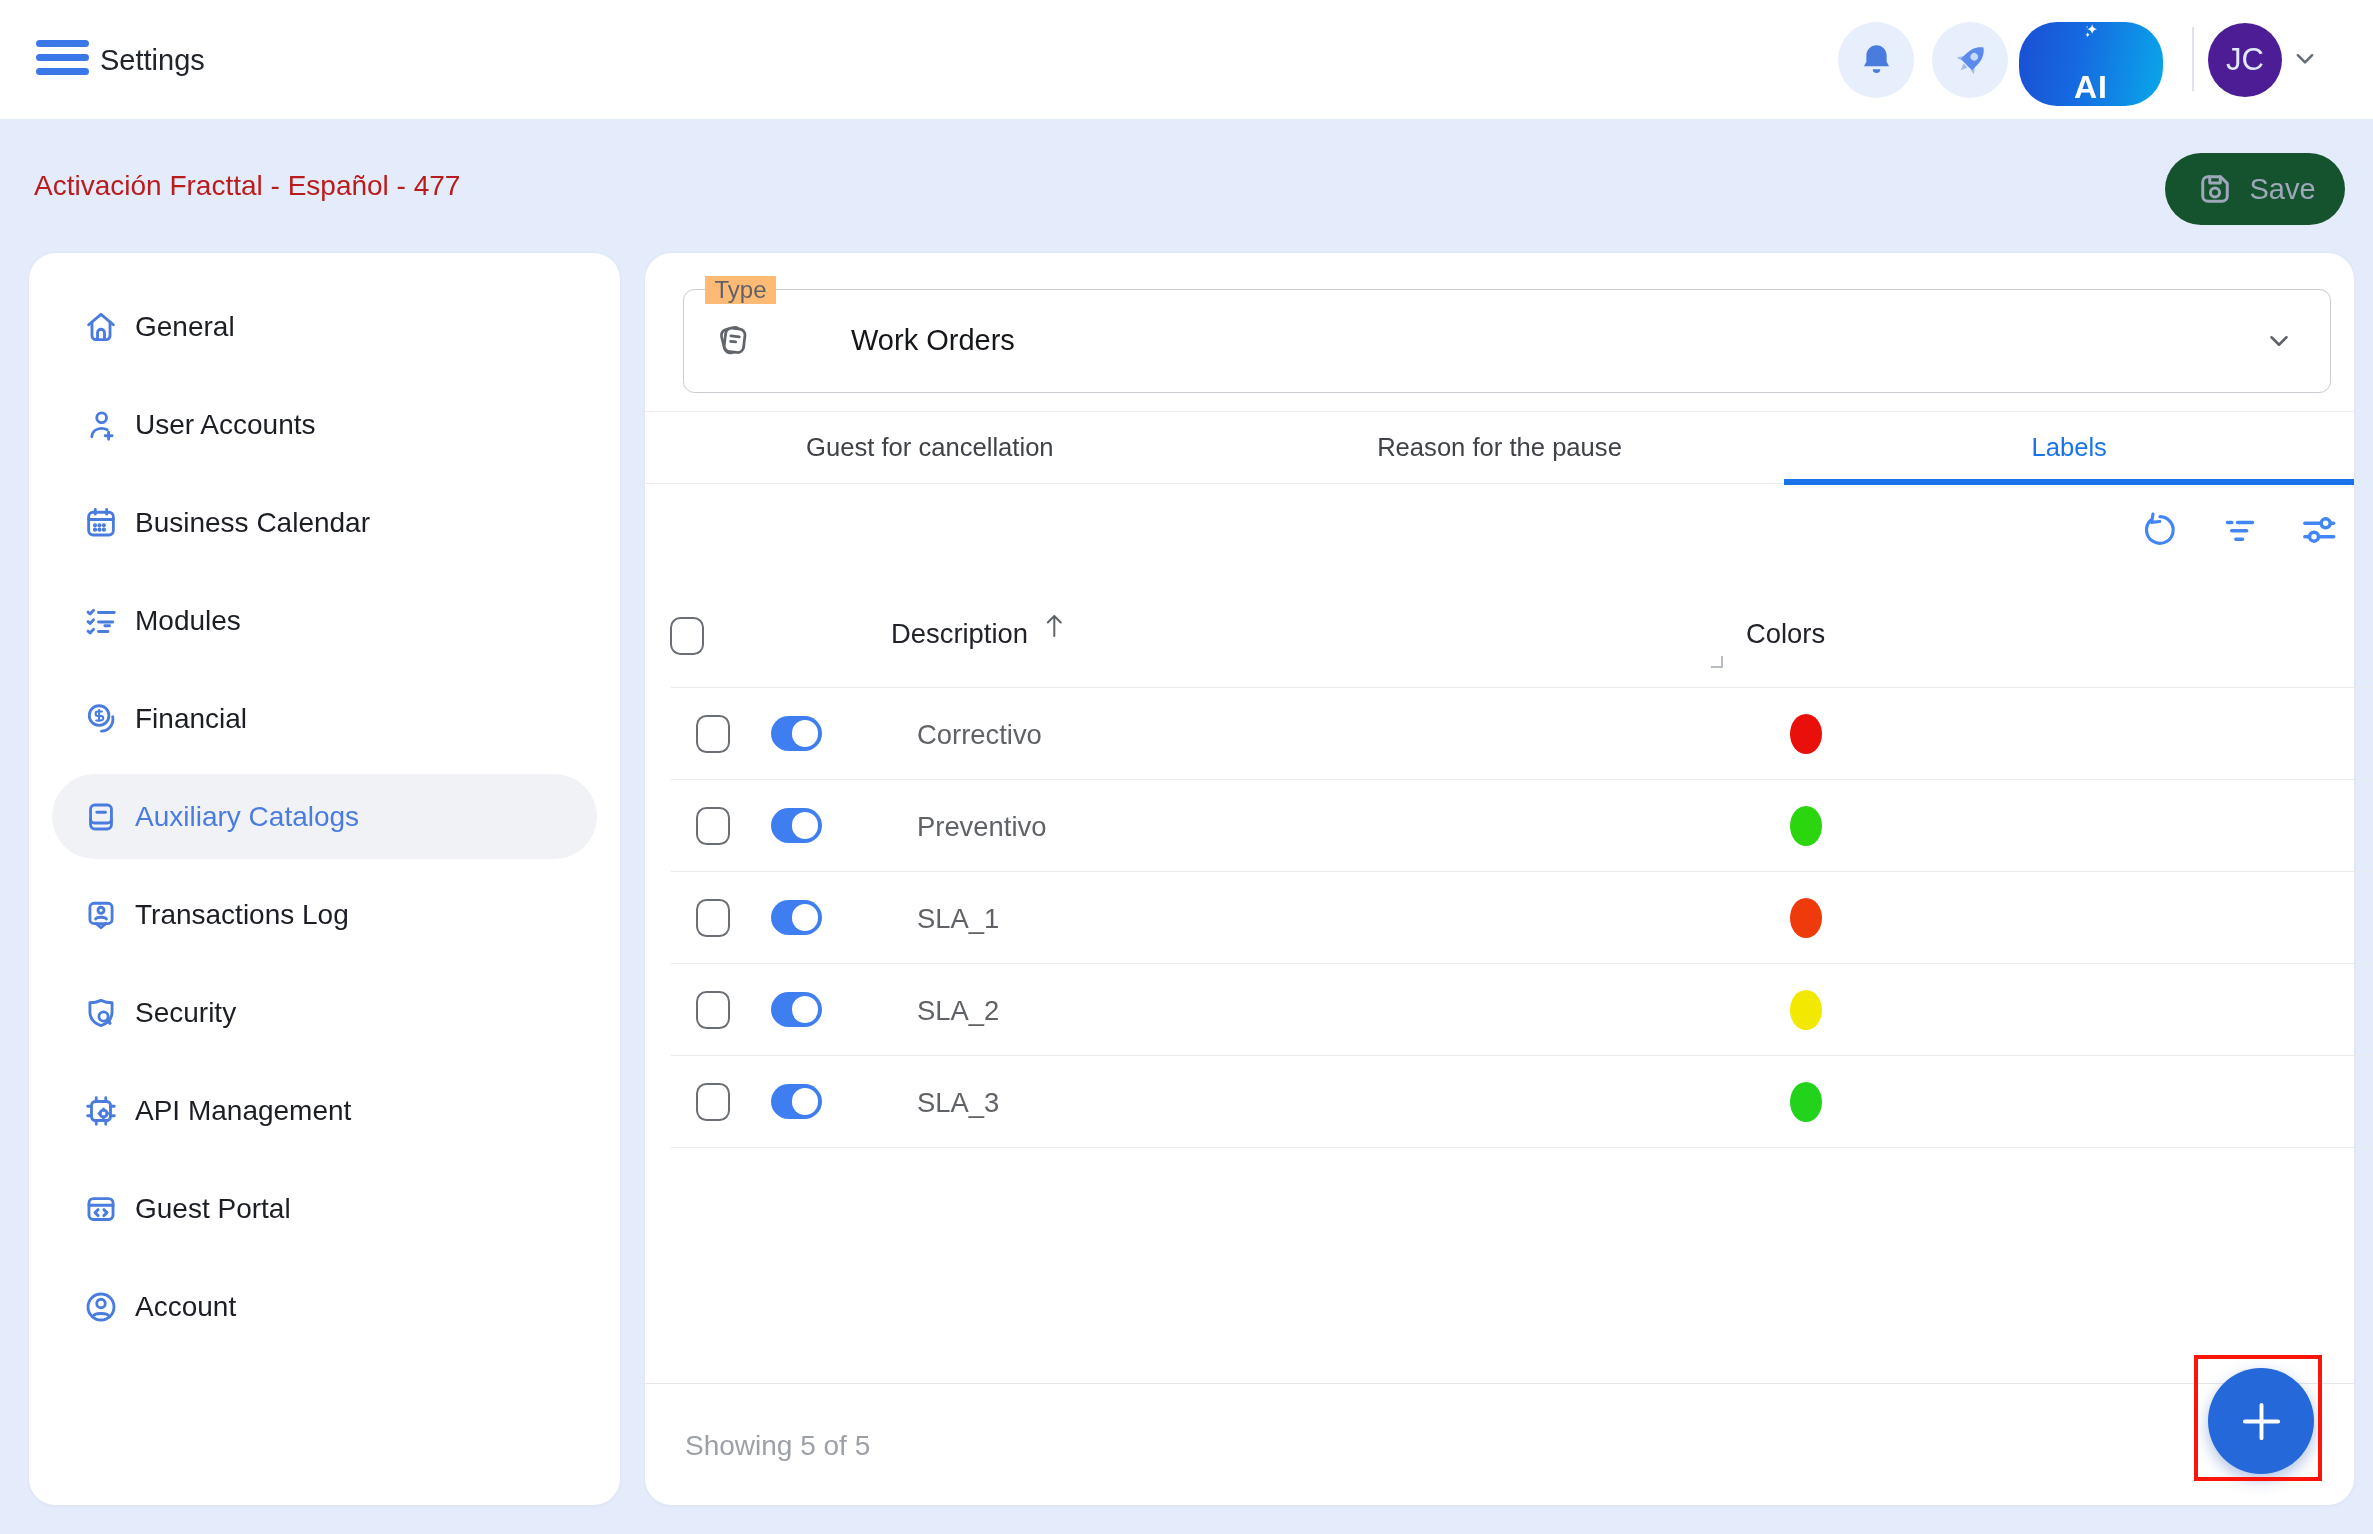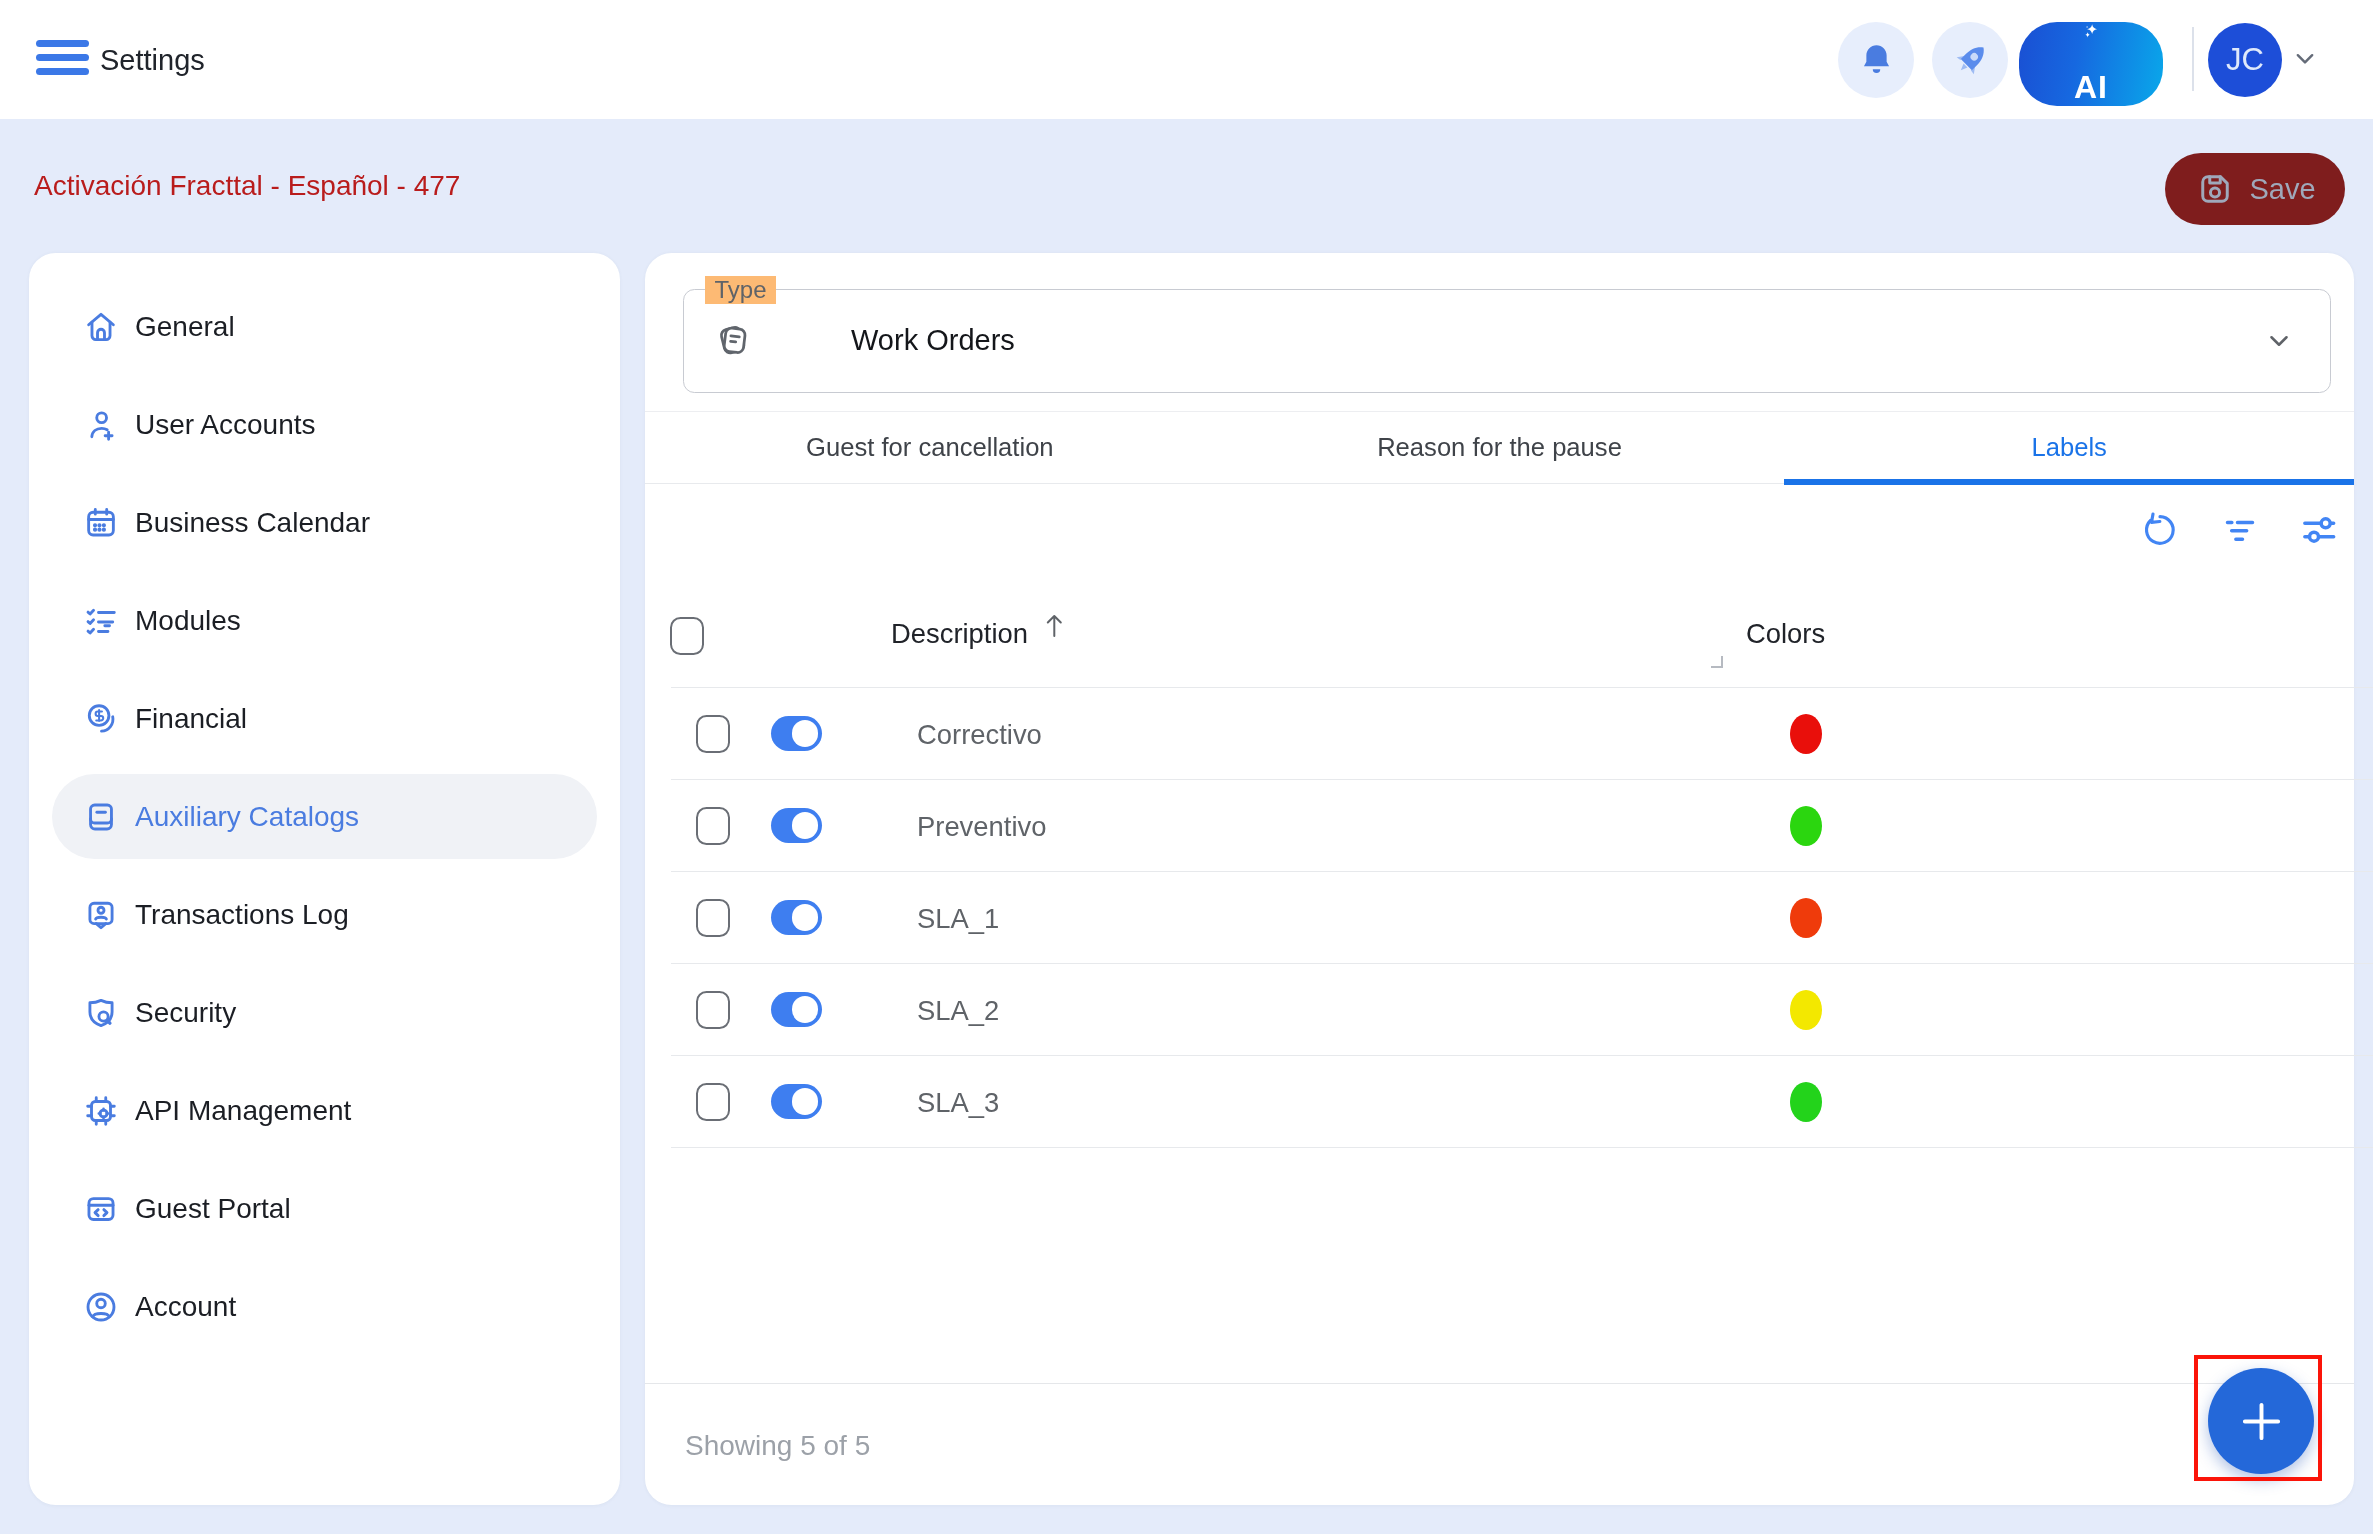--- a/index.html
+++ b/index.html
@@ -11,26 +11,26 @@
   .topbar { position:absolute; left:0; top:0; width:2373px; height:119px; background:#fff; }
   .hamburger { position:absolute; left:36px; top:40px; width:53px; height:40px; cursor:pointer; }
   .hamburger span { position:absolute; left:0; width:53px; height:6.6px; border-radius:3.8px; background:#3B78E7; }
   .hamburger span:nth-child(1){top:0;} .hamburger span:nth-child(2){top:14px;} .hamburger span:nth-child(3){top:28px;}
   .app-title { position:absolute; left:100px; top:44px; font-size:29px; color:#20242B; }
   .iconbtn { position:absolute; top:22px; width:76px; height:76px; border-radius:50%; background:#E7EEFC; display:flex; align-items:center; justify-content:center; }
   .bell-btn { left:1838px; } .rocket-btn { left:1932px; }
   .ai-btn { position:absolute; left:2019px; top:22px; width:144px; height:84px; border-radius:38px; background:linear-gradient(100deg,#1A4FD3 0%,#1668E0 40%,#09A8EA 100%); display:flex; align-items:center; justify-content:center; gap:29px;flex-direction:column; }
   .ai-label { color:#fff; font-size:32px; font-weight:bold; letter-spacing:0.9px; }
   .topbar-divider { position:absolute; left:2192px; top:27.4px; width:1.9px; height:64px; background:#DCE1EA; }
-  .avatar { position:absolute; left:2208px; top:23px; width:74px; height:74px; border-radius:50%; background:#1d4ed8; display:flex; align-items:center; justify-content:center; color:#DFE9FB; font-size:31px; font-weight:500; }
+  .avatar { position:absolute; left:2208px; top:23px; width:74px; height:74px; border-radius:50%; background:#4c1d95; display:flex; align-items:center; justify-content:center; color:#DFE9FB; font-size:31px; font-weight:500; }
   .avatar-chevron { position:absolute; left:2291px; top:47px; width:28px; height:24.6px; }
 
   
   .breadcrumb { position:absolute; left:34px; top:170px; font-size:28px; color:#b91c1c; }
-  .save-btn { position:absolute; left:2165px; top:153px; width:180px; height:72px; border-radius:36px; background:#7f1d1d; display:flex; align-items:center; justify-content:center; gap:13.2px; }
+  .save-btn { position:absolute; left:2165px; top:153px; width:180px; height:72px; border-radius:36px; background:#14532d; display:flex; align-items:center; justify-content:center; gap:13.2px; }
   .save-label { font-size:29px; color:#9FA8BA; }
 
   
   .sidebar { position:absolute; left:29px; top:253px; width:591px; height:1252px; background:#fff; border-radius:26.5px; box-shadow:0 0.9px 3.8px rgba(60,70,100,.05); padding-top:24.6px; }
   .side-item { position:relative; height:98px; margin:0 23px; display:flex; align-items:center; padding-left:30px; cursor:pointer; }
   .side-item .s-icon { width:38px; height:38px; flex:0 0 38px; position:relative; z-index:1; }
   .side-item .s-label { margin-left:15px; font-size:28px; color:#1B1E24; position:relative; z-index:1; }
   .side-item.active::before { content:""; position:absolute; left:0; right:0; top:6.6px; bottom:6.6px; background:#F0F2F6; border-radius:43px; }
   .side-item.active .s-label { color:#4A7CE0; }
 

